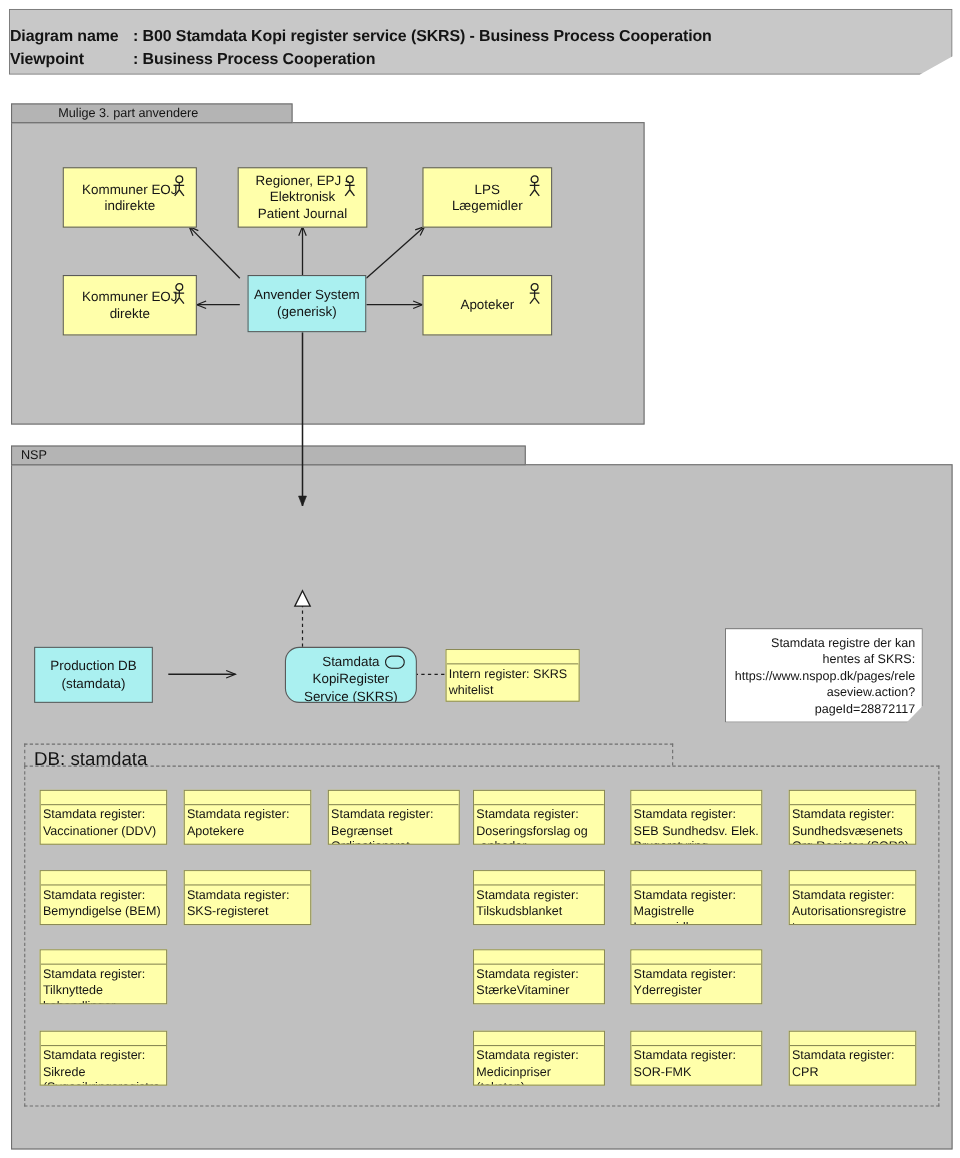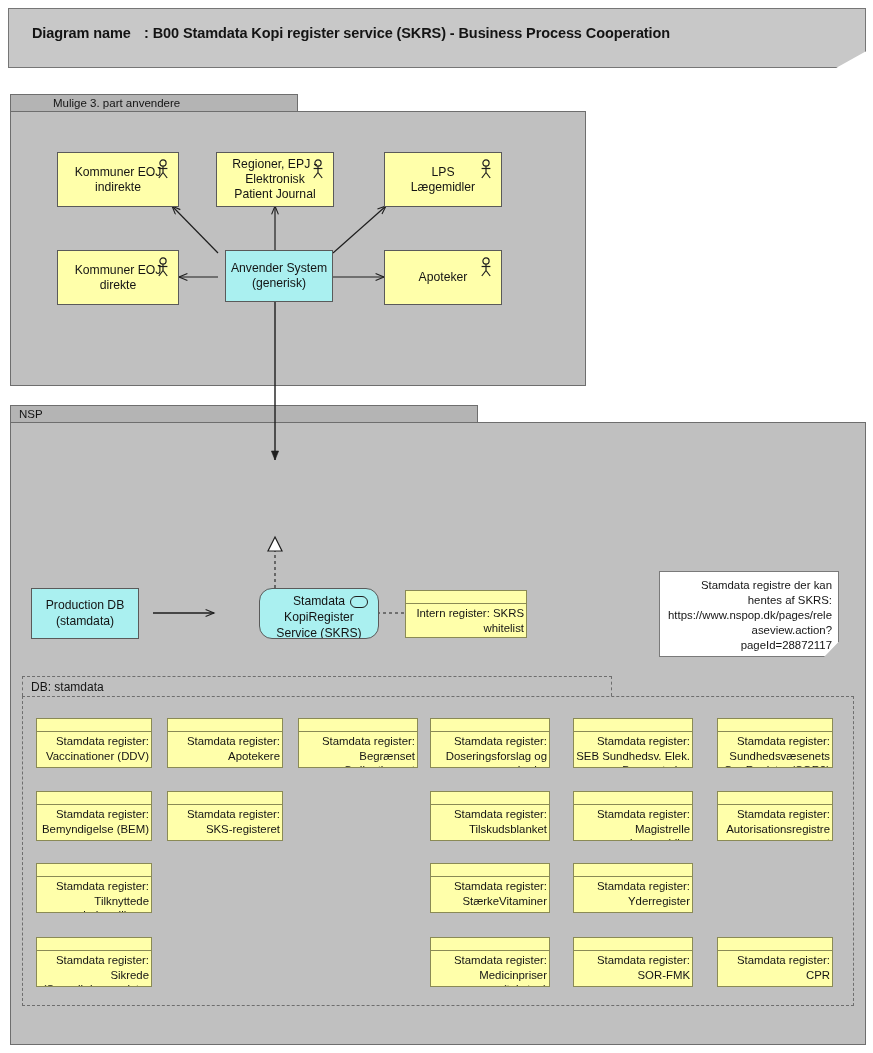--- a/index.html
+++ b/index.html
@@ -17,21 +17,21 @@
 
   
   .title-block{
     position:absolute;left:8px;top:8px;width:858px;height:60px;
     background:#c8c8c8;
     border:1px solid #767676;
     box-sizing:border-box;
     clip-path:polygon(0 0, 100% 0, 100% 72%, 96.5% 100%, 0 100%);
   }
   .title-line{
-    position:absolute;left:23px;
+    position:absolute;left:0;
     font-size:14.5px;font-weight:bold;color:#141414;
     letter-spacing:-0.1px;white-space:nowrap;
   }
   .title-line.l1{top:16px;}
   .title-line.l2{top:37px;}
   .t-lab{display:inline-block;}
   .t-lab.w1{width:112px;}
   .t-lab.w2{width:112px;}
 
   
@@ -53,21 +53,21 @@
     box-sizing:border-box;
     z-index:1;
   }
 
   
   .dgroup-tab{
     position:absolute;height:20px;
     border:1px dashed #6e6e6e;
     border-bottom:none;
     box-sizing:border-box;
-    font-size:12px;color:#141414;
+    font-size:17px;color:#141414;
     padding:3px 0 0 8px;
     white-space:nowrap;
     background:transparent;
   }
   .dgroup-body{
     position:absolute;
     border:1px dashed #6e6e6e;
     box-sizing:border-box;
     background:transparent;
   }
@@ -129,21 +129,21 @@
     border:1px solid #8a8a55;
     overflow:hidden;
   }
   .reg-band{
     position:absolute;left:0;top:0;right:0;height:12px;
     border-bottom:1px solid #8a8a55;
     background:#ffffaa;
   }
   .reg-text{
     position:absolute;left:0;right:0;top:13px;
-    text-align:right;
+    text-align:left;
     font-size:11.4px;color:#141414;line-height:14.5px;
     padding:2px 2px 0 2px;
     box-sizing:border-box;
   }
 
   
   .note{
     position:absolute;
     background:#ffffff;
     border:1px solid #7a7a7a;
@@ -168,24 +168,27 @@
 </style>
 </head>
 <body>
 
 <div id="canvas">
 
   <div class="title-block">
     <div class="title-line l1">
       <span class="t-lab w1">Diagram name</span><span>: B00 Stamdata Kopi register service (SKRS) - Business Process Cooperation</span>
     </div>
+    <div class="title-line l2">
+      <span class="t-lab w2">Viewpoint</span><span>: Business Process Cooperation</span>
+    </div>
   </div>
 
   <div class="group" style="left:10px;top:94px;width:576px;height:292px;">
-    <div class="group-tab" style="width:288px;padding-left:42px;">Mulige 3. part anvendere</div>
+    <div class="group-tab" style="width:256px;padding-left:42px;">Mulige 3. part anvendere</div>
     <div class="group-body" style="top:17px;width:576px;height:275px;"></div>
   </div>
 
   <div class="group" style="left:10px;top:405px;width:856px;height:640px;">
     <div class="group-tab" style="width:468px;">NSP</div>
     <div class="group-body" style="top:17px;width:856px;height:623px;"></div>
   </div>
 
   <div class="dgroup-tab" style="left:22px;top:676px;width:590px;">DB: stamdata</div>
   <div class="dgroup-body" style="left:22px;top:696px;width:832px;height:310px;"></div>

